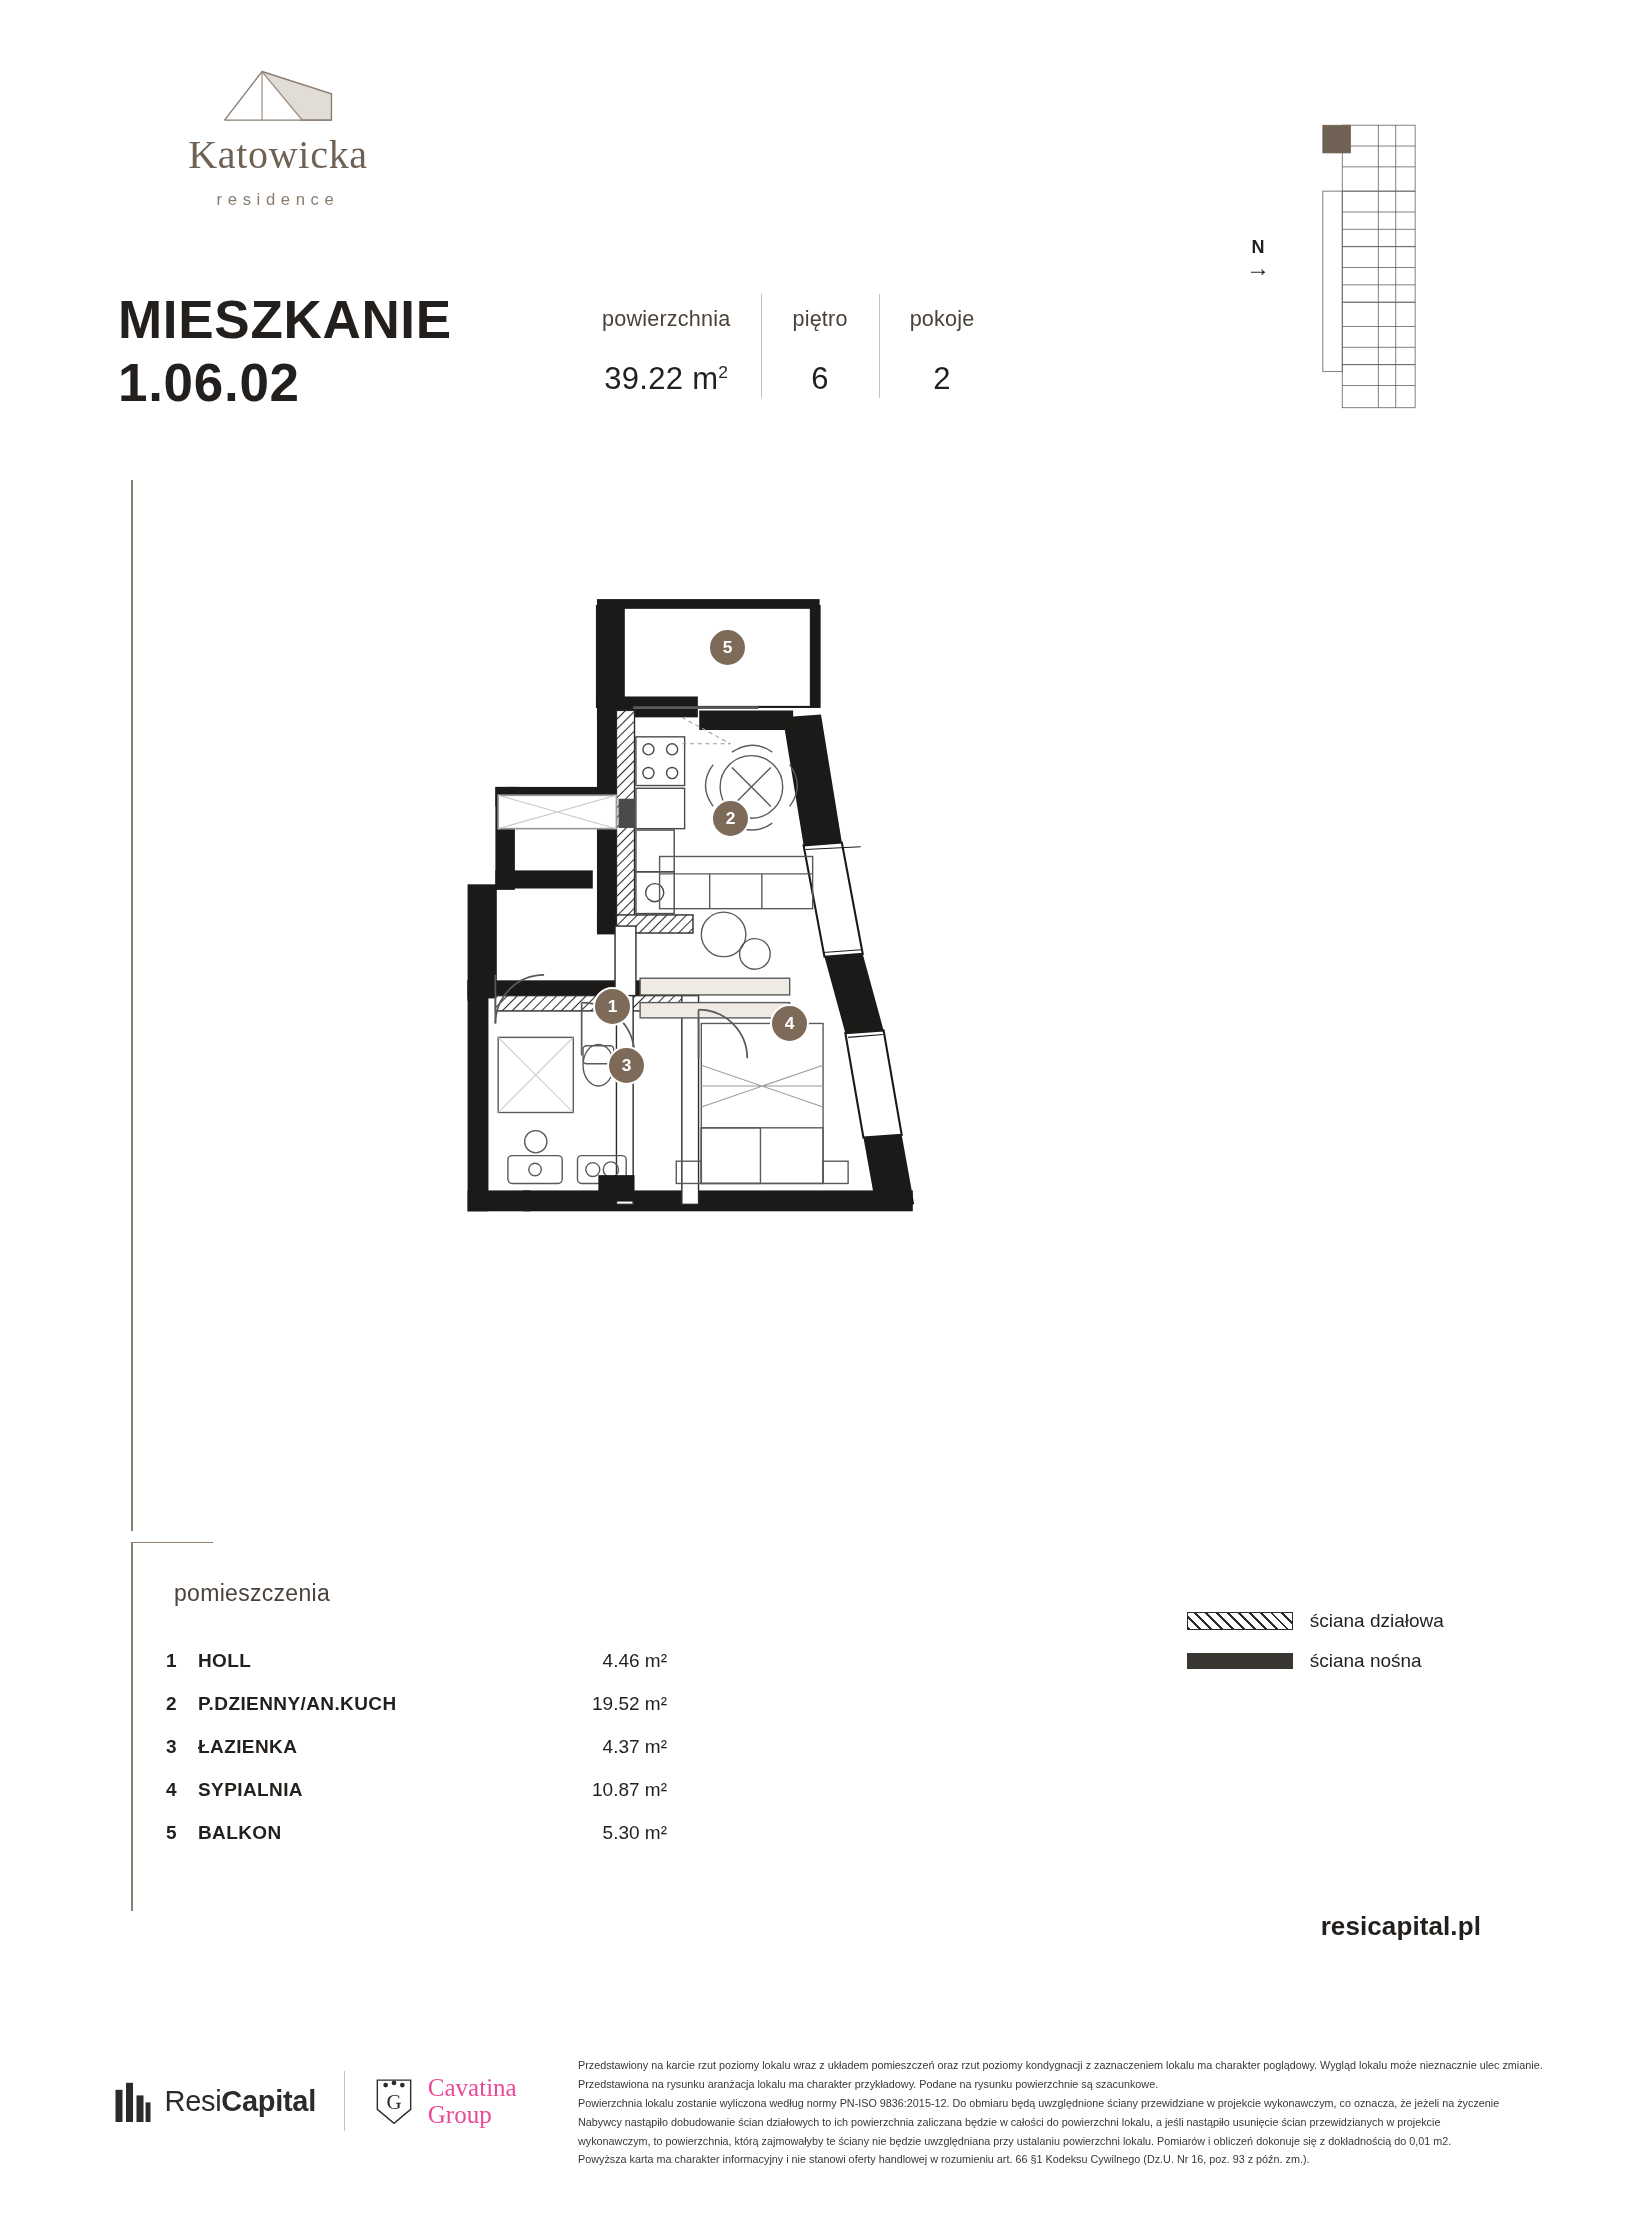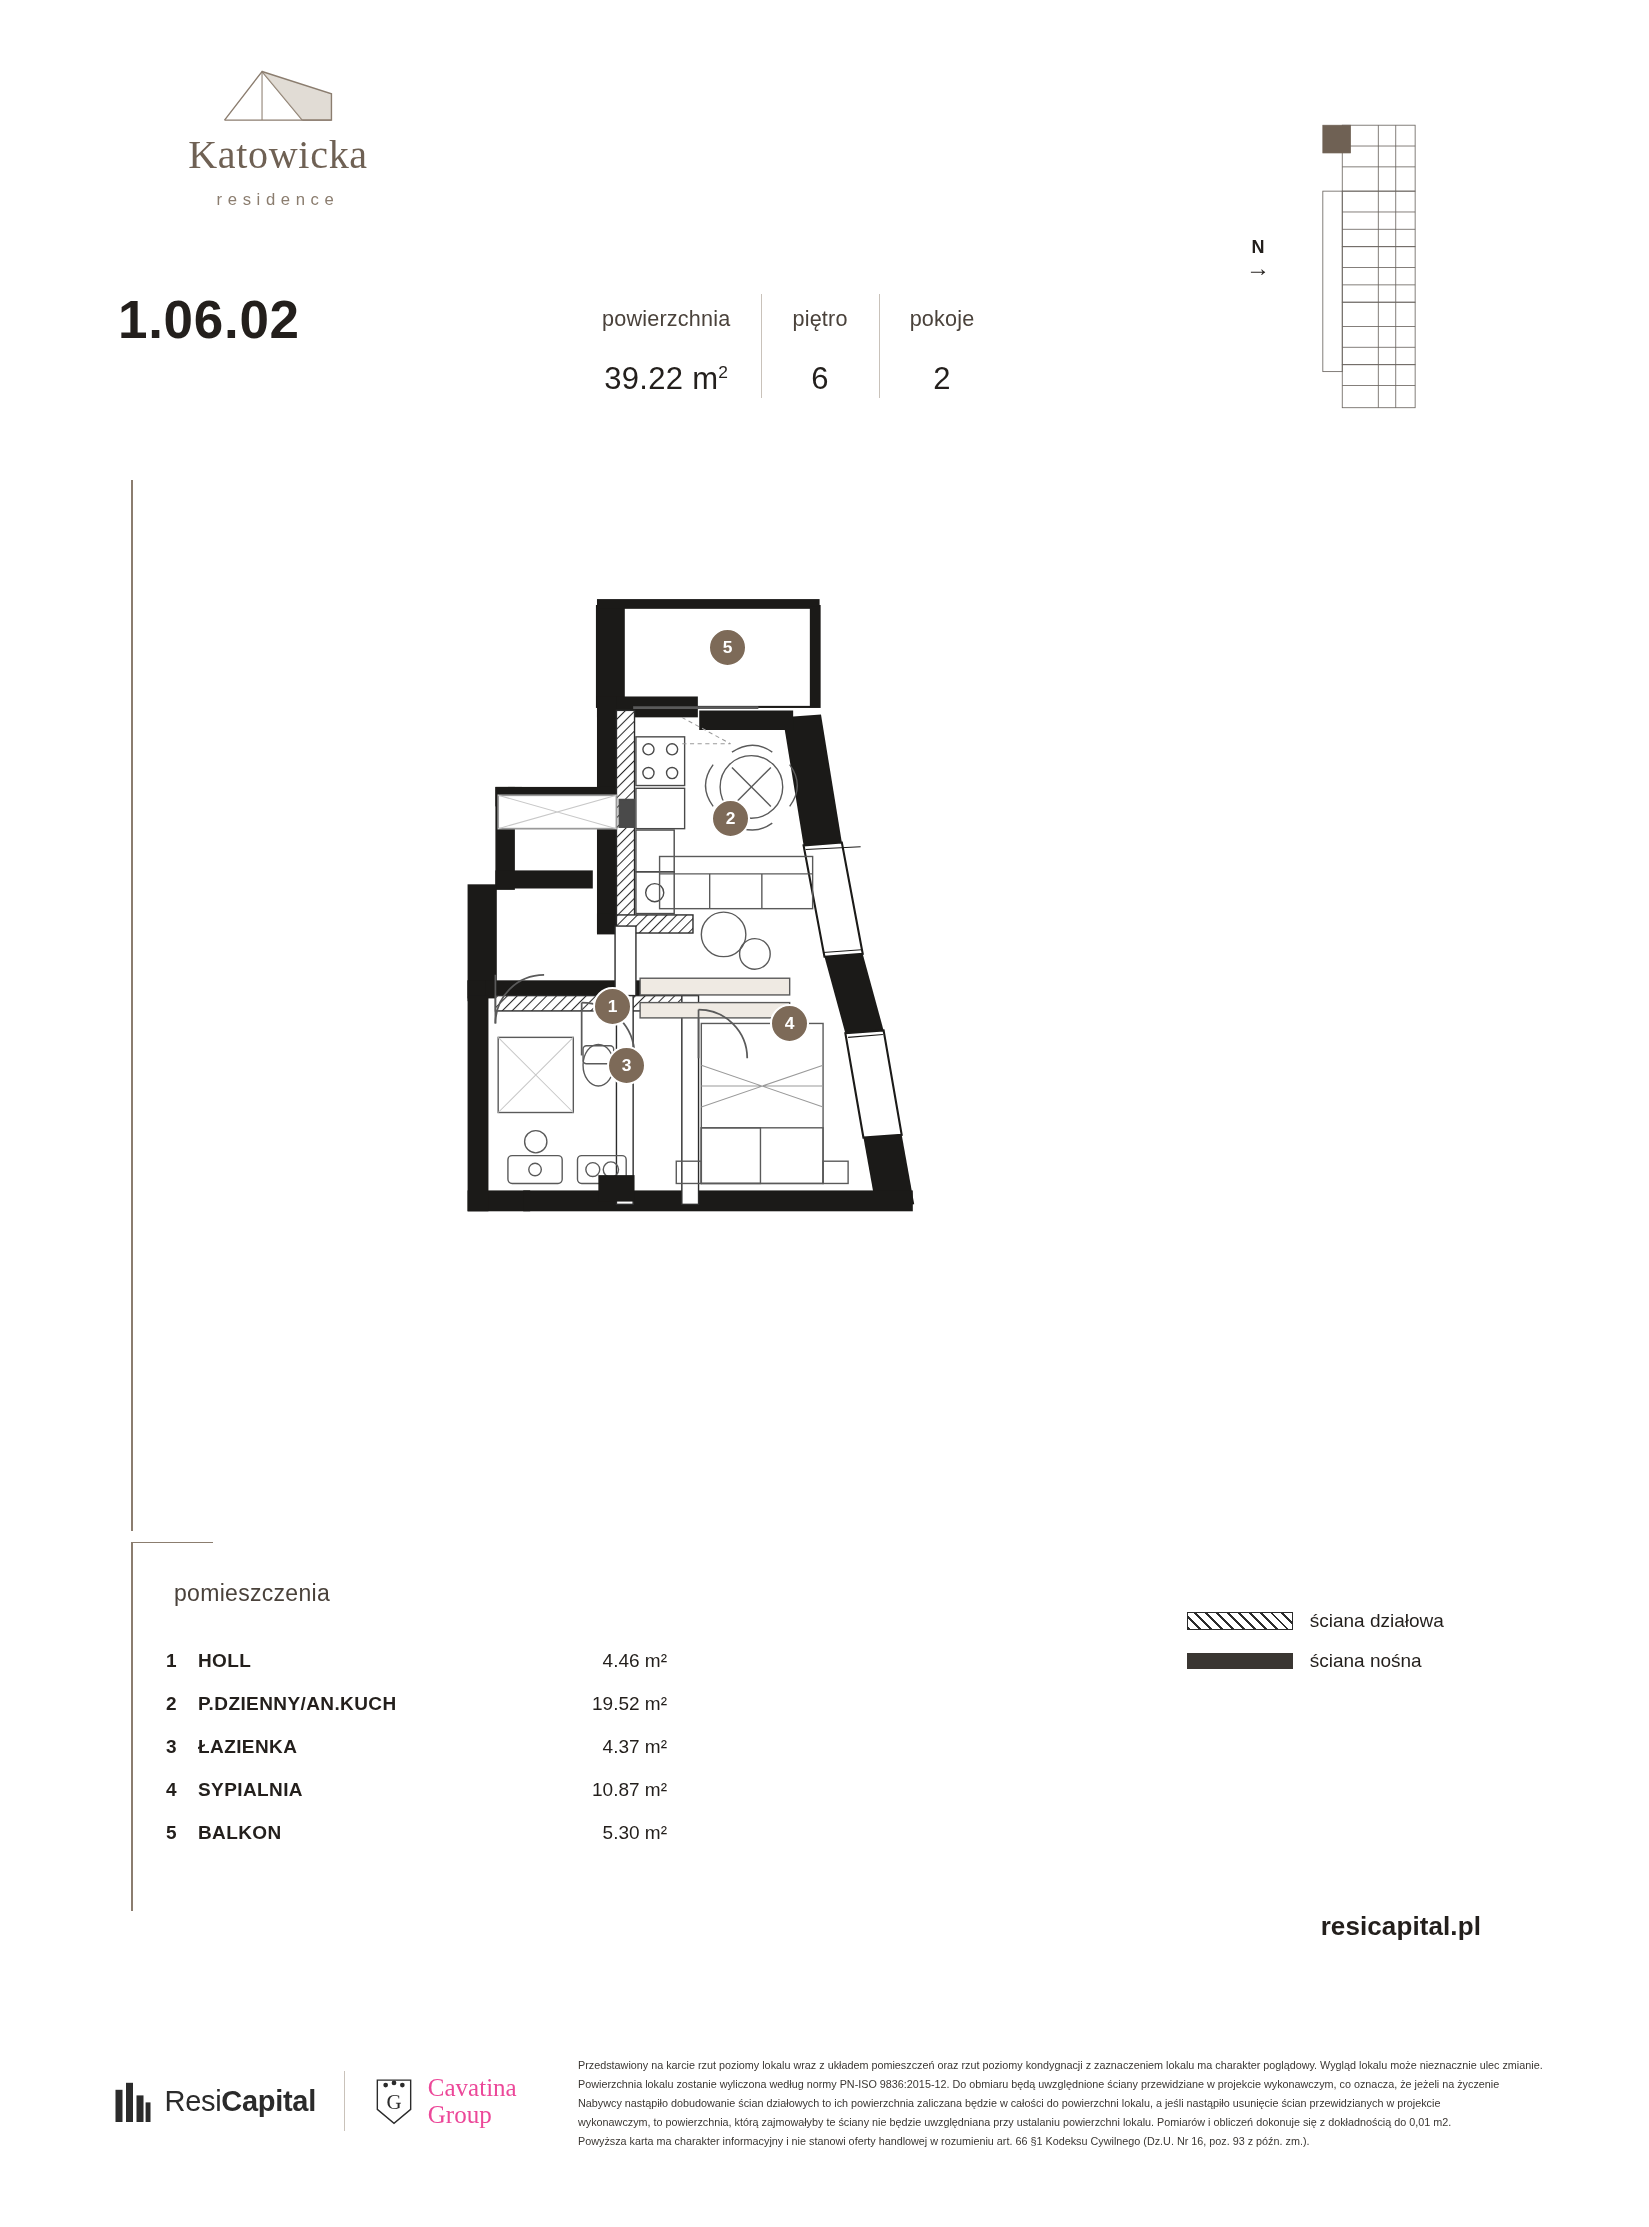--- a/index.html
+++ b/index.html
@@ -117,20 +117,21 @@
         <path d="M62 18 L162 50 L162 88 L120 88" fill="#c9bfb2" fill-opacity="0.55" stroke="#8b7d6f" stroke-width="2"></path>
         <path d="M8 88 L162 88" stroke="#8b7d6f" stroke-width="2" fill="none"></path>
         <path d="M62 18 L62 88" stroke="#8b7d6f" stroke-width="1.5" fill="none"></path>
       </svg>
     </div>
     <div class="logo-title">Katowicka</div>
     <div class="logo-sub">residence</div>
   </div>
 
   <div class="title-main">
+    <span>MIESZKANIE</span>
     <span class="l2">1.06.02</span>
   </div>
 
   <div class="meta">
     <div class="meta-cell">
       <div class="meta-label">powierzchnia</div>
       <div class="meta-value"><span>39.22 m</span><sup>2</sup></div>
     </div>
     <div class="meta-cell">
       <div class="meta-label">piętro</div>
@@ -398,20 +399,21 @@
       </div>
       <div class="cav-text">
         <div>Cavatina</div>
         <div>Group</div>
       </div>
     </div>
   </div>
 
   <div class="disclaimer">
     <p>Przedstawiony na karcie rzut poziomy lokalu wraz z układem pomieszczeń oraz rzut poziomy kondygnacji z zaznaczeniem lokalu ma charakter poglądowy. Wygląd lokalu może nieznacznie ulec zmianie.</p>
+    <p>Przedstawiona na rysunku aranżacja lokalu ma charakter przykładowy. Podane na rysunku powierzchnie są szacunkowe.</p>
     <p>Powierzchnia lokalu zostanie wyliczona według normy PN-ISO 9836:2015-12. Do obmiaru będą uwzględnione ściany przewidziane w projekcie wykonawczym, co oznacza, że jeżeli na życzenie</p>
     <p>Nabywcy nastąpiło dobudowanie ścian działowych to ich powierzchnia zaliczana będzie w całości do powierzchni lokalu, a jeśli nastąpiło usunięcie ścian przewidzianych w projekcie</p>
     <p>wykonawczym, to powierzchnia, którą zajmowałyby te ściany nie będzie uwzględniana przy ustalaniu powierzchni lokalu. Pomiarów i obliczeń dokonuje się z dokładnością do 0,01 m2.</p>
     <p>Powyższa karta ma charakter informacyjny i nie stanowi oferty handlowej w rozumieniu art. 66 §1 Kodeksu Cywilnego (Dz.U. Nr 16, poz. 93 z późn. zm.).</p>
   </div>
 
 </div>
 
 
 </body></html>

